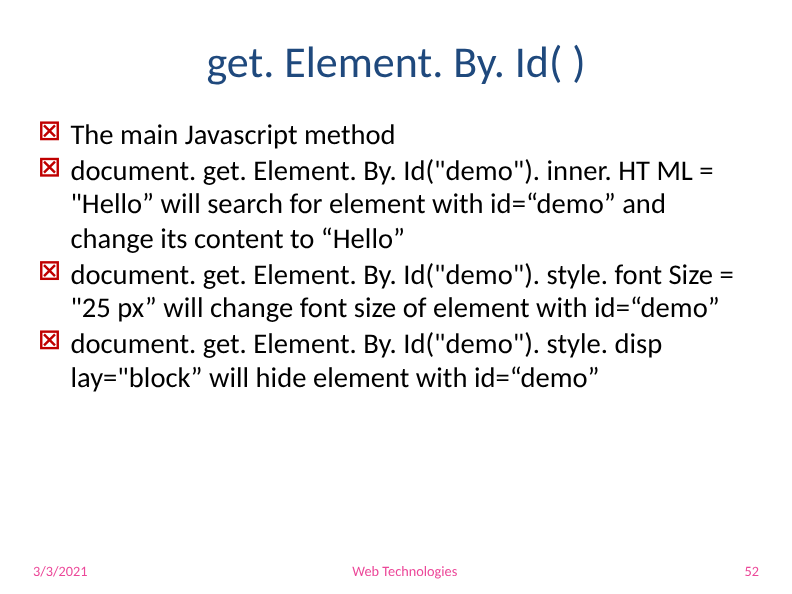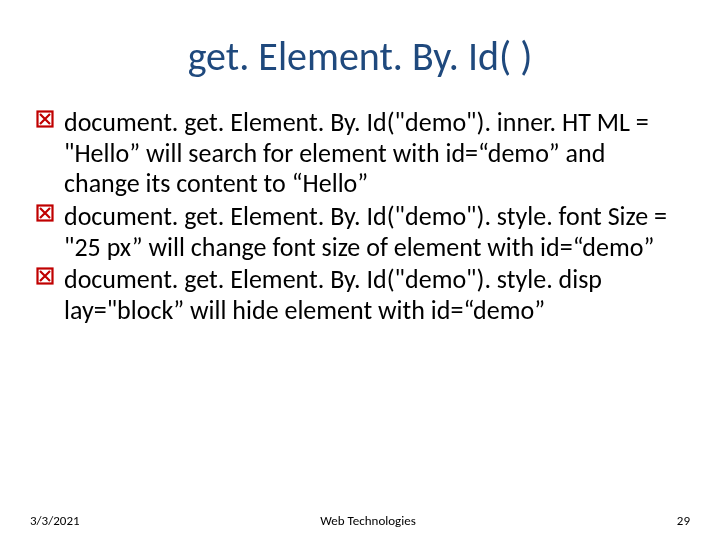--- a/index.html
+++ b/index.html
@@ -10,33 +10,42 @@
   .item { position: relative; padding-left: 30px; margin-bottom: 2px; }
   .bullet { position: absolute; left: 2px; top: 3px; width: 18px; height: 18px; }
   .bullet::before { content: ""; position: absolute; left: 1px; top: 1px; width: 15px; height: 15px; border: 2px solid #c00000; border-radius: 1px; }
   .bullet::after { content: ""; position: absolute; inset: 0; background:
     linear-gradient(to bottom right, transparent 46%, #c00000 46%, #c00000 56%, transparent 56%),
     linear-gradient(to bottom left,  transparent 46%, #c00000 46%, #c00000 56%, transparent 56%);
     background-size: 9px 9px;
     background-position: 4.5px 4.5px;
     background-repeat: no-repeat;
   }
-  .footer { position: absolute; left: 0; right: 0; bottom: 12px; display: flex; justify-content: space-between; padding: 0 30px; font-size: 13px; color: #000000; }
+  .footer { position: absolute; left: 0; right: 0; bottom: 12px; display: flex; justify-content: space-between; padding: 0 30px; font-size: 13px; color: #ec4899; }
   .footer .center { position: absolute; left: 16px; right: 0; text-align: center; }
   .footer .right { position: relative; z-index: 1; }
 </style>
 </head>
 <body>
 
 <div class="slide">
 
   <h1 class="title">get. Element. By. Id( )</h1>
 
   <div class="body">
 
+    <div class="item">
+      <span class="bullet-wrap">
+        <svg class="bullet" width="18" height="18" viewBox="0 0 18 18">
+            <rect x="1.5" y="1.5" width="15" height="15" fill="none" stroke="#c00000" stroke-width="2.2"></rect>
+            <path d="M4 4 L14 14 M14 4 L4 14" stroke="#c00000" stroke-width="2.2" fill="none"></path>
+          </svg>
+      </span>
+      <span>The main Javascript method</span>
+    </div>
 
     <div class="item">
       <span class="bullet-wrap">
         <svg class="bullet" width="18" height="18" viewBox="0 0 18 18">
             <rect x="1.5" y="1.5" width="15" height="15" fill="none" stroke="#c00000" stroke-width="2.2"></rect>
             <path d="M4 4 L14 14 M14 4 L4 14" stroke="#c00000" stroke-width="2.2" fill="none"></path>
           </svg>
       </span>
       <span>document. get. Element. By. Id("demo"). inner. HT ML = "Hello” will search for element with id=“demo” and change its content to “Hello”</span>
     </div>
@@ -59,16 +68,16 @@
           </svg>
       </span>
       <span>document. get. Element. By. Id("demo"). style. disp lay="block” will hide element with id=“demo”</span>
     </div>
 
   </div>
 
   <div class="footer">
     <span>3/3/2021</span>
     <span class="center">Web Technologies</span>
-    <span class="right">29</span>
+    <span class="right">52</span>
   </div>
 
 </div>
 
 </body></html>

